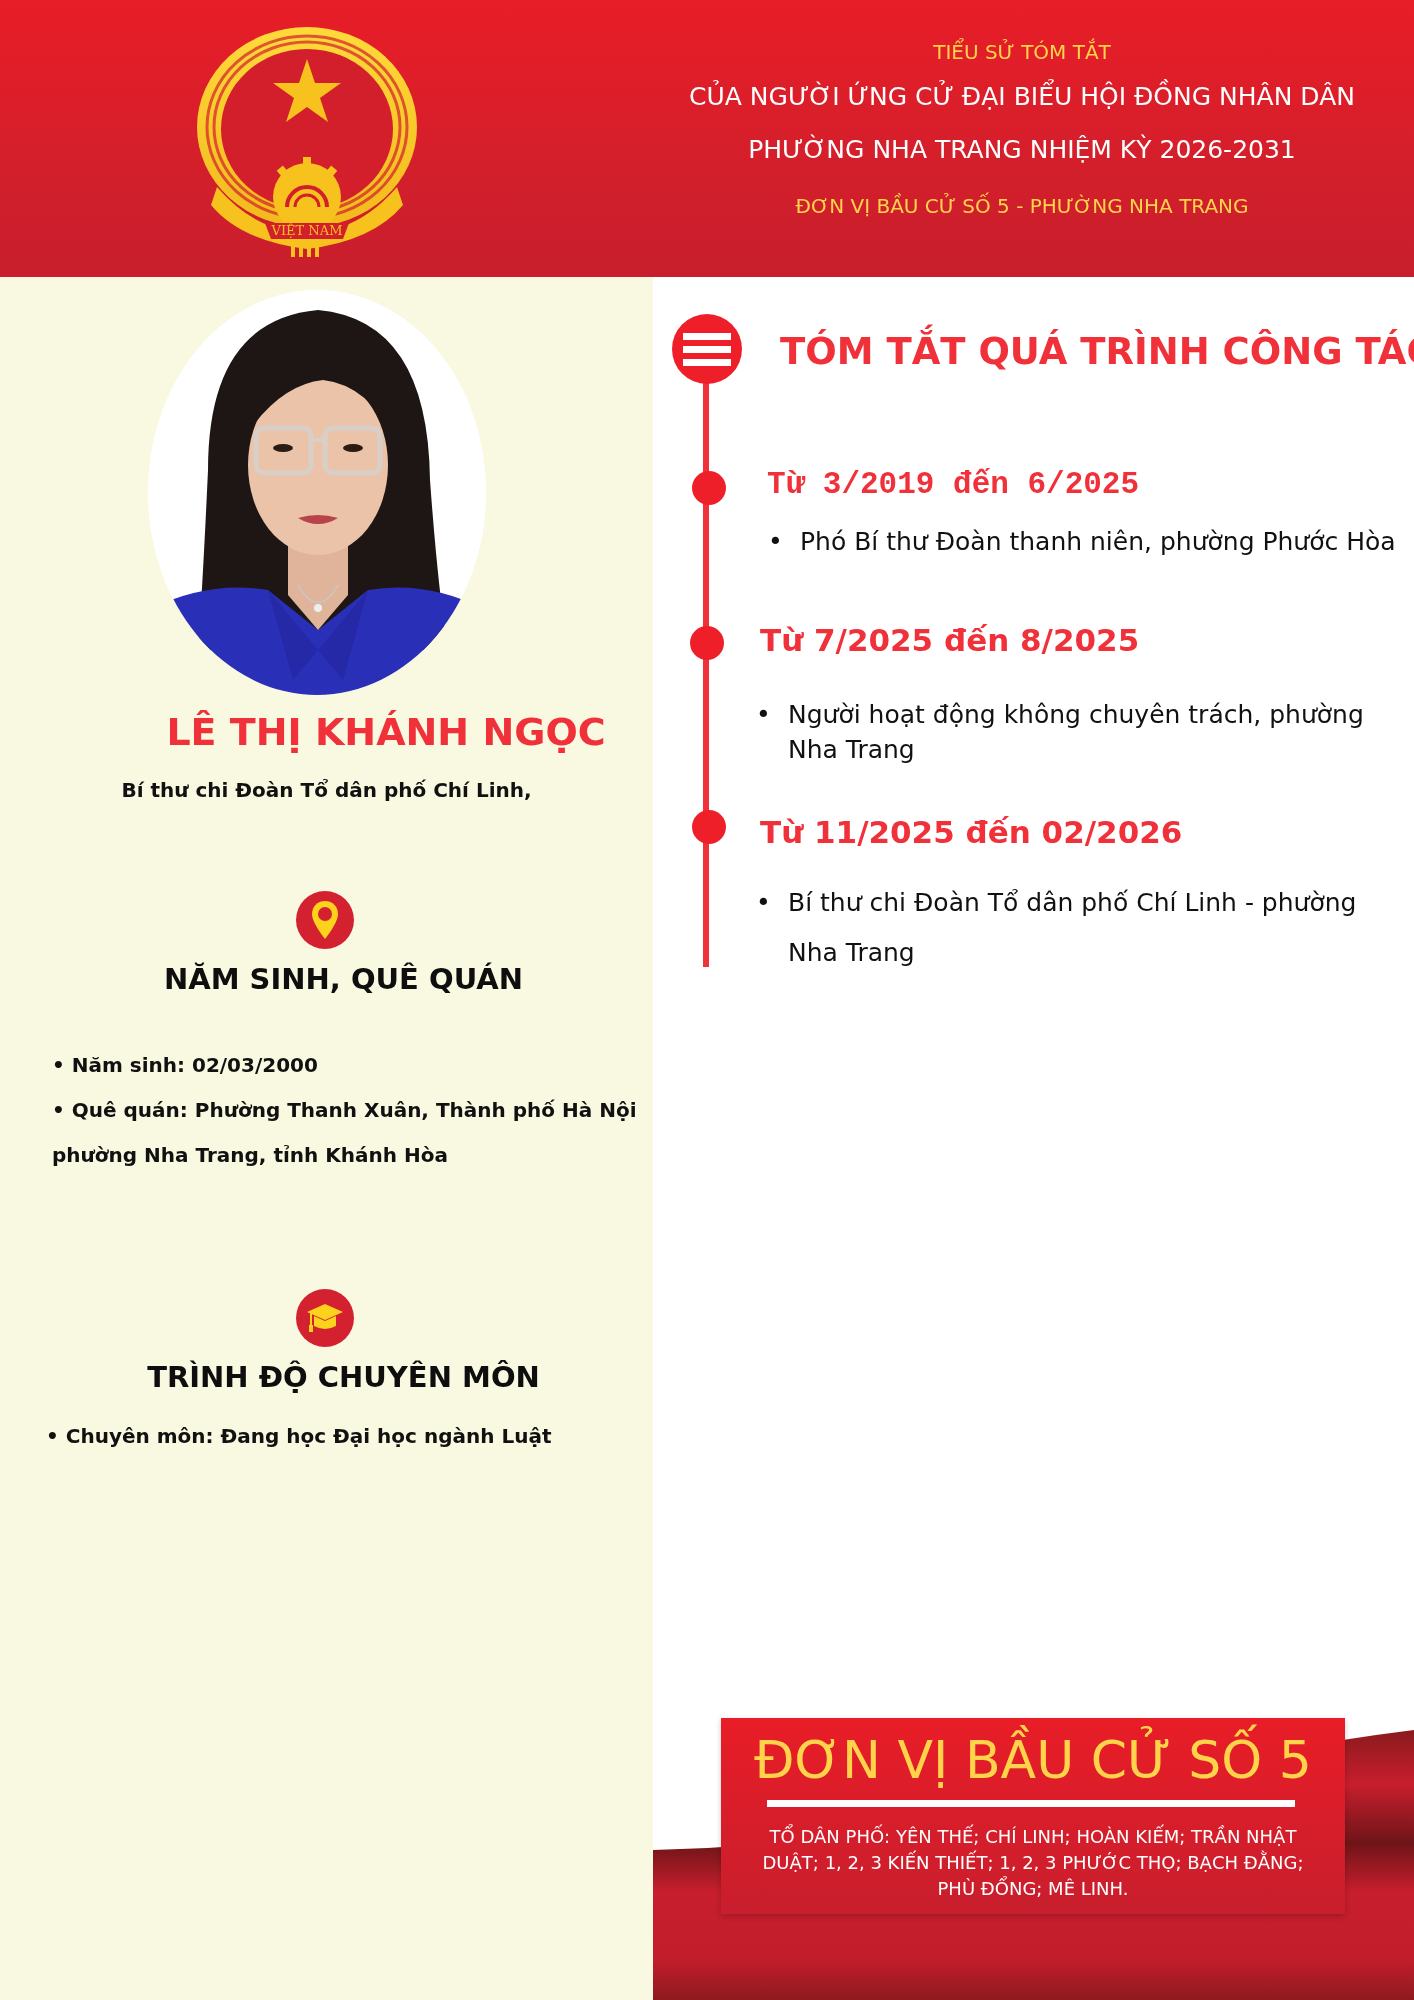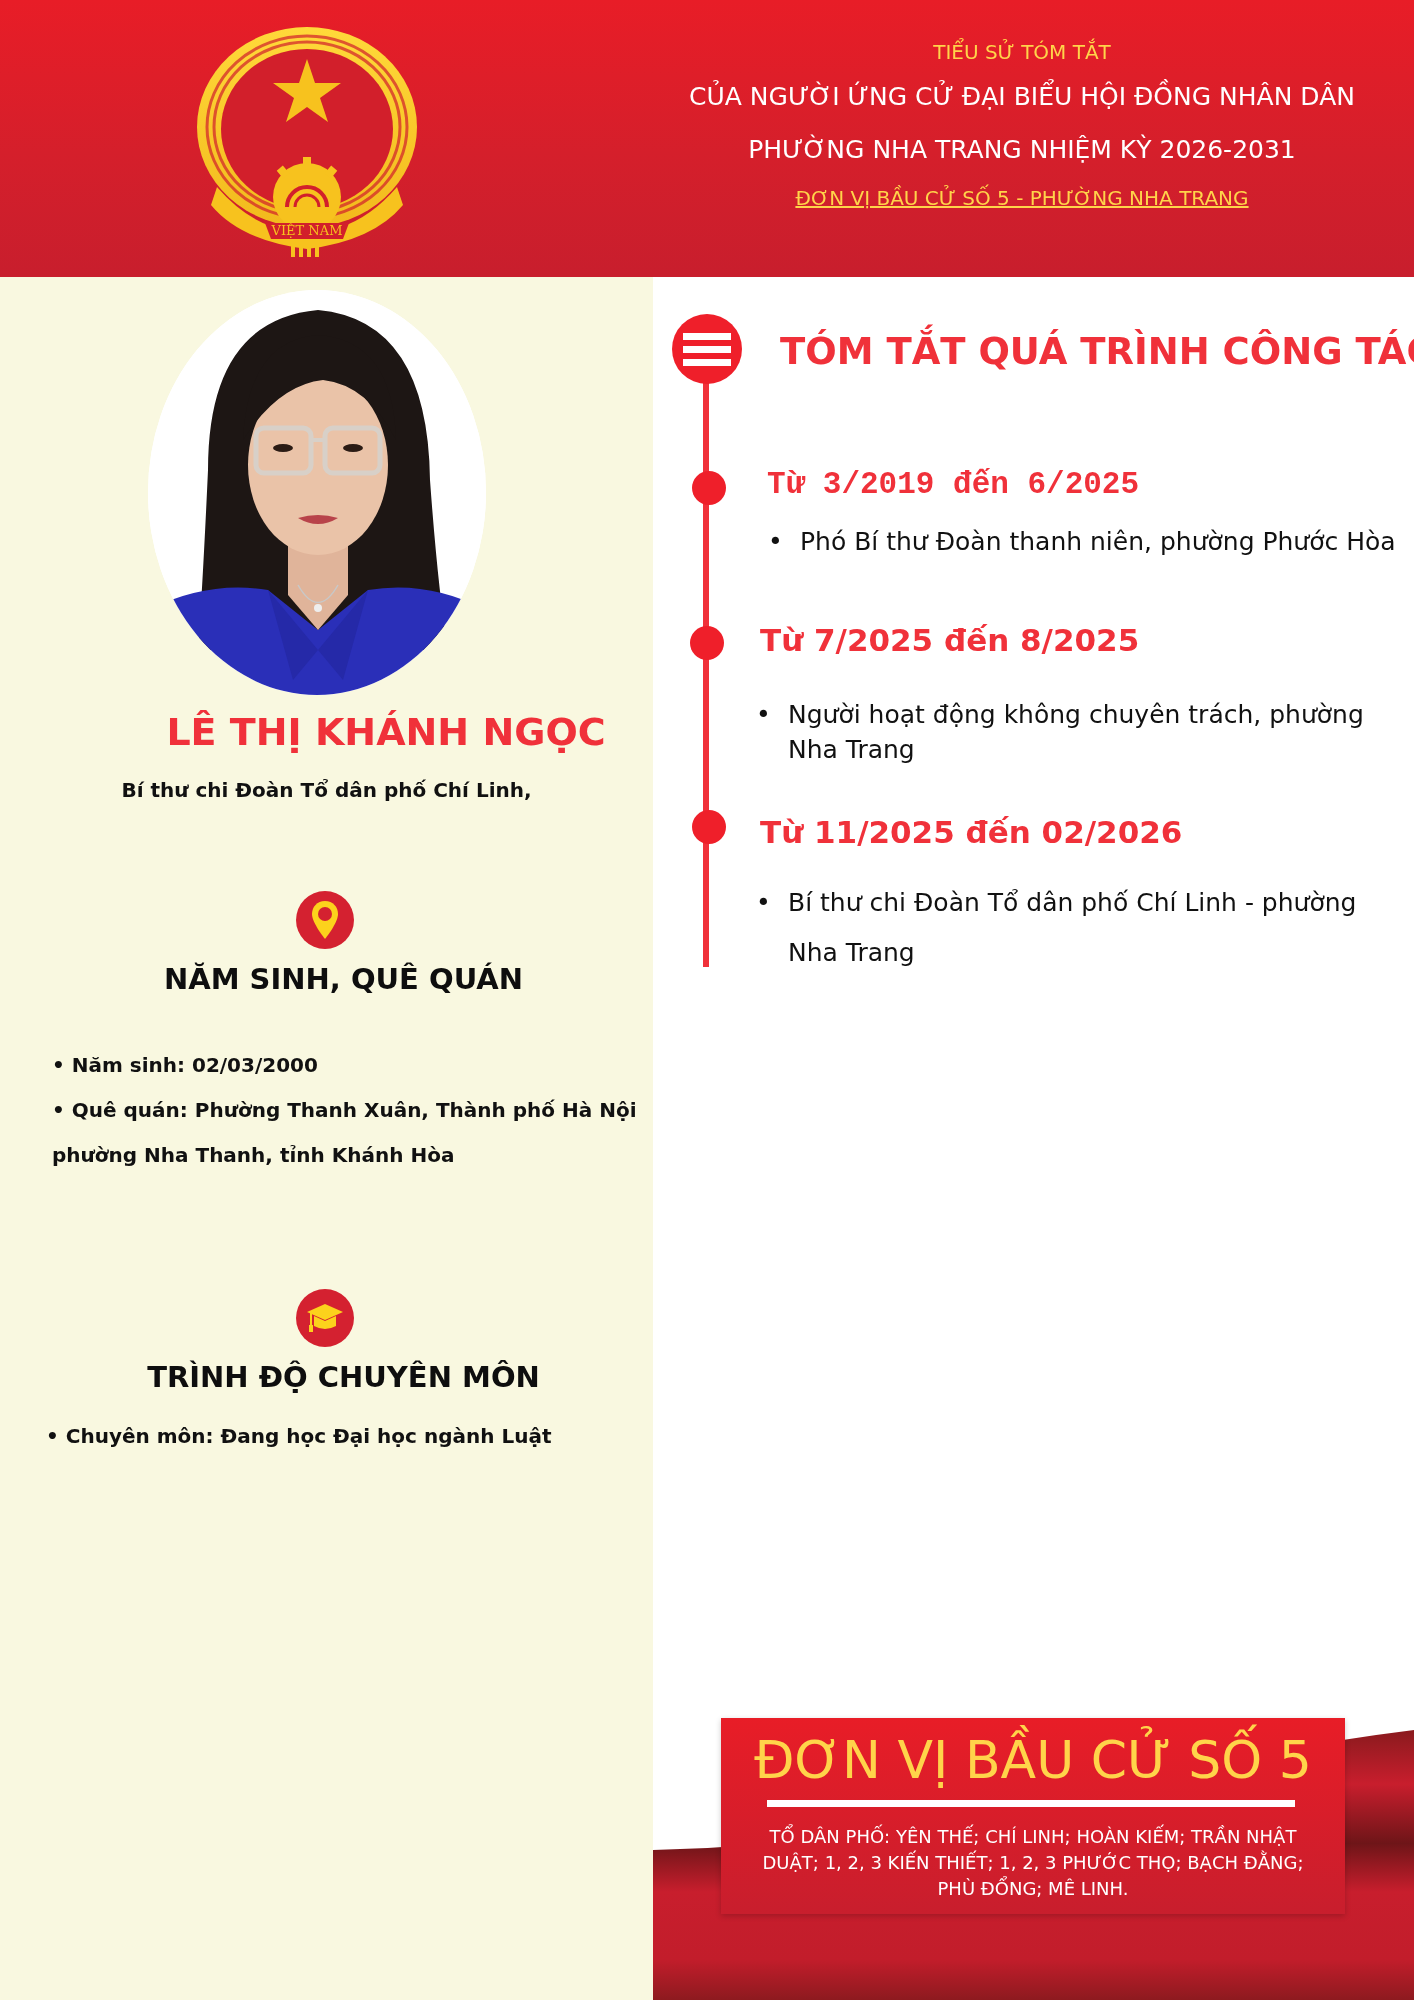--- a/index.html
+++ b/index.html
@@ -10,21 +10,21 @@
   .header {
     position: absolute; left: 0; top: 0; width: 1414px; height: 277px;
     background: linear-gradient(180deg, #e81d27 0%, #d51f2b 55%, #c81e2d 100%);
   }
   .emblem { position: absolute; left: 183px; top: 27px; width: 248px; height: 232px; }
   .header-text { position: absolute; left: 660px; top: 0; width: 724px; text-align: center; }
   .ht-line { position: absolute; left: 0; width: 724px; white-space: nowrap; }
   .ht1 { top: 40px; font-size: 20px; color: #ffd44a; }
   .ht2 { top: 82px; font-size: 25px; color: #ffffff; }
   .ht3 { top: 135px; font-size: 25px; color: #ffffff; }
-  .ht4 { top: 186px; font-size: 20px; color: #ffd44a; text-decoration: underline; }
+  .ht4 { top: 194px; font-size: 20px; color: #ffd44a; }
 
   
   .left-panel {
     position: absolute; left: 0; top: 277px; width: 653px; height: 1723px;
     background: #f9f8e0;
   }
   .photo {
     position: absolute; left: 148px; top: 290px; width: 338px; height: 405px;
     border-radius: 50%; overflow: hidden; background: #ffffff;
   }
@@ -175,21 +175,21 @@
 <div class="round-icon" style="left:296px; top:891px;">
   <svg width="30" height="42" viewBox="0 0 30 42">
     <path d="M15 2 C7 2 2 8 2 15 C2 24 15 40 15 40 C15 40 28 24 28 15 C28 8 23 2 15 2 Z" fill="#fcd21c"></path>
     <circle cx="15" cy="15" r="7" fill="#d42130"></circle>
   </svg>
 </div>
 <div class="sec-title" style="top:962px;">NĂM SINH, QUÊ QUÁN</div>
 <div class="info-list" style="top:1043px;">
   <div class="info-line">• Năm sinh: 02/03/2000</div>
   <div class="info-line">• Quê quán: Phường Thanh Xuân, Thành phố Hà Nội</div>
-  <div class="info-line">phường Nha Thanh, tỉnh Khánh Hòa</div>
+  <div class="info-line">phường Nha Trang, tỉnh Khánh Hòa</div>
 </div>
 
 <div class="round-icon" style="left:296px; top:1289px;">
   <svg width="40" height="36" viewBox="0 0 40 36">
     <polygon points="20,4 38,12 20,20 2,12" fill="#fcd21c"></polygon>
     <path d="M9 16 L9 26 Q20 32 31 26 L31 16 L20 21 Z" fill="#fcd21c"></path>
     <line x1="6" y1="13" x2="6" y2="26" stroke="#fcd21c" stroke-width="2"></line>
     <rect x="4" y="25" width="4" height="7" fill="#fcd21c"></rect>
   </svg>
 </div>

